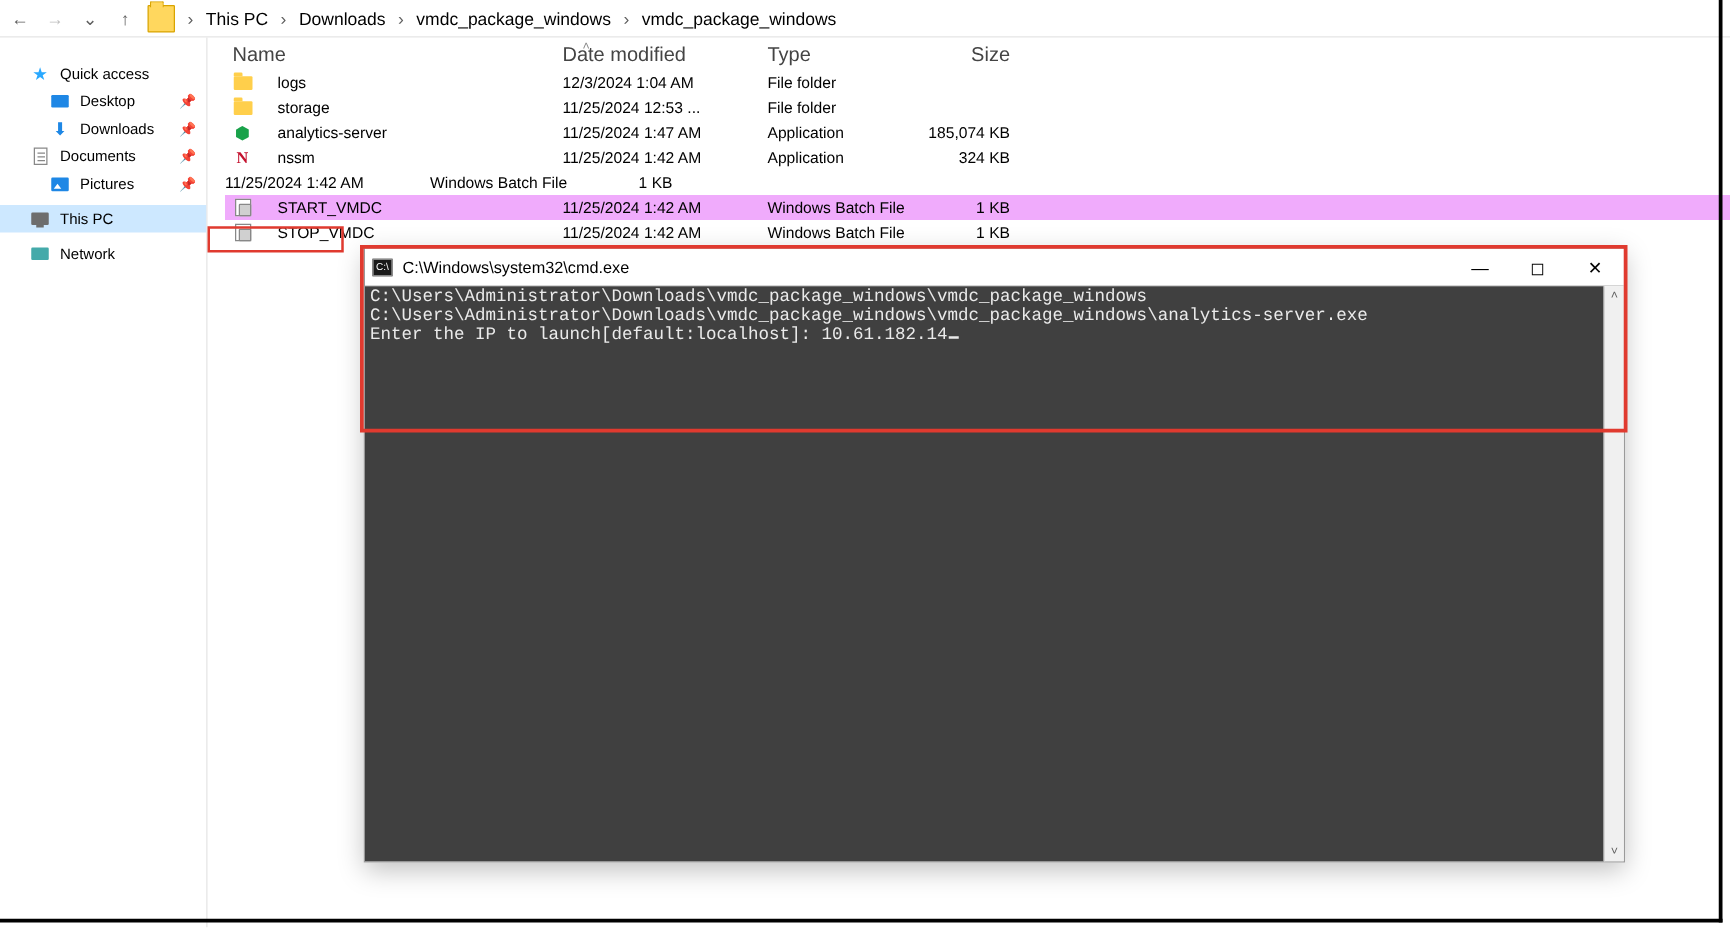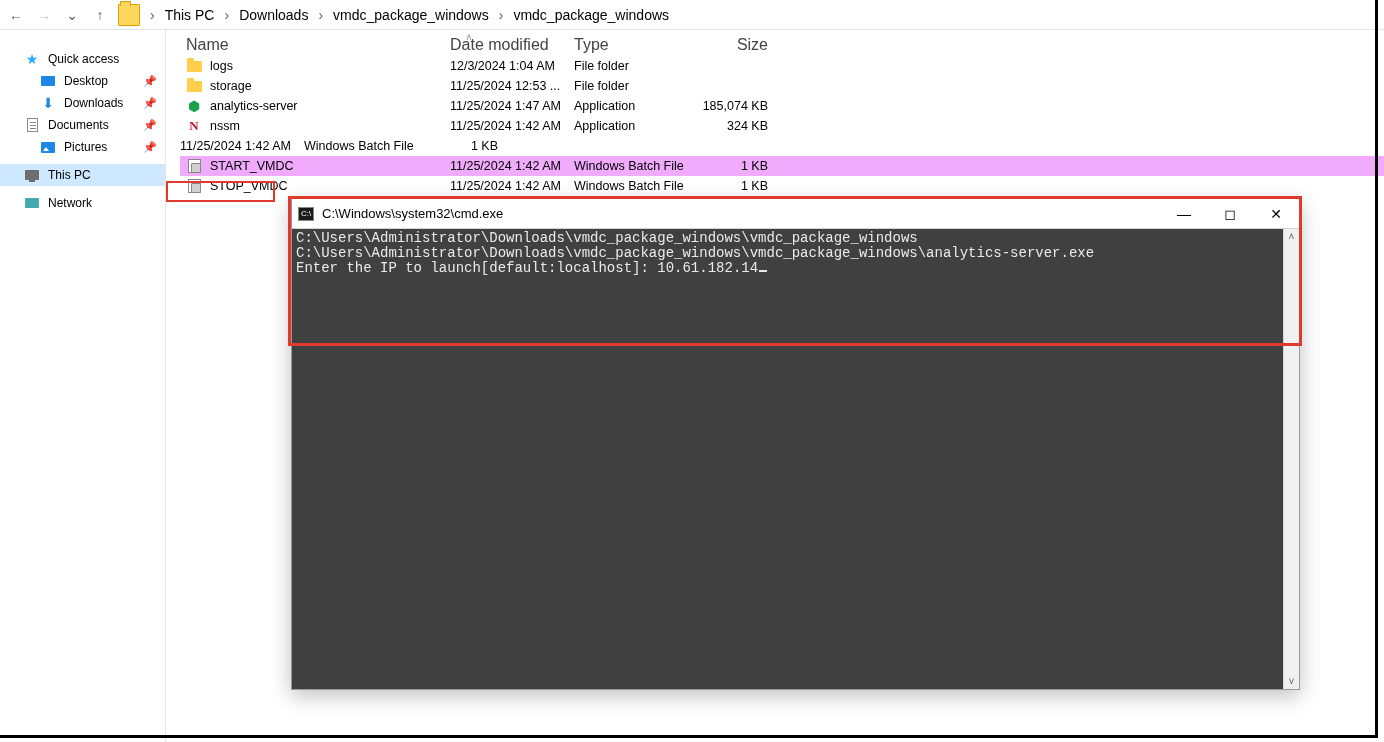--- a/index.html
+++ b/index.html
@@ -111,38 +111,38 @@
   .columns-row {
     display: flex;
     align-items: center;
     font-size: 16px;
     color: #444;
     height: 26px;
     padding-top: 4px;
   }
   .col-name { width: 270px; padding-left: 6px; }
   .col-date { width: 124px; }
-  .col-type { width: 120px; }
+  .col-type { width: 120px; margin-left: 40px; }
   .col-size { width: 74px; text-align: right; }
   .sort-ind {
     position: absolute;
     left: 300px;
     top: 2px;
     color: #888;
     font-size: 10px;
   }
 
   .file-row {
     display: flex;
     align-items: center;
     height: 20px;
     font-size: 12.5px;
     cursor: pointer;
   }
-  .file-row .col-name { display: flex; align-items: center; gap: 8px; }
+  .file-row .col-name { display: flex; align-items: center; gap: 20px; }
   .file-row.selected { background: #f0abfc; }
   .highlight-red {
     position: absolute;
     border: 2px solid #e03a2f;
     pointer-events: none;
   }
 
   .fi { width: 16px; height: 16px; display:inline-flex; align-items:center; justify-content:center; flex:0 0 16px; }
   .fi-folder { background:#ffcf4b; border-radius:1px; width:15px; height:11px; position:relative;}
   .fi-folder::before { content:""; position:absolute; top:-3px; left:0; width:7px; height:3px; background:#ffcf4b; border-radius:1px 1px 0 0;}

